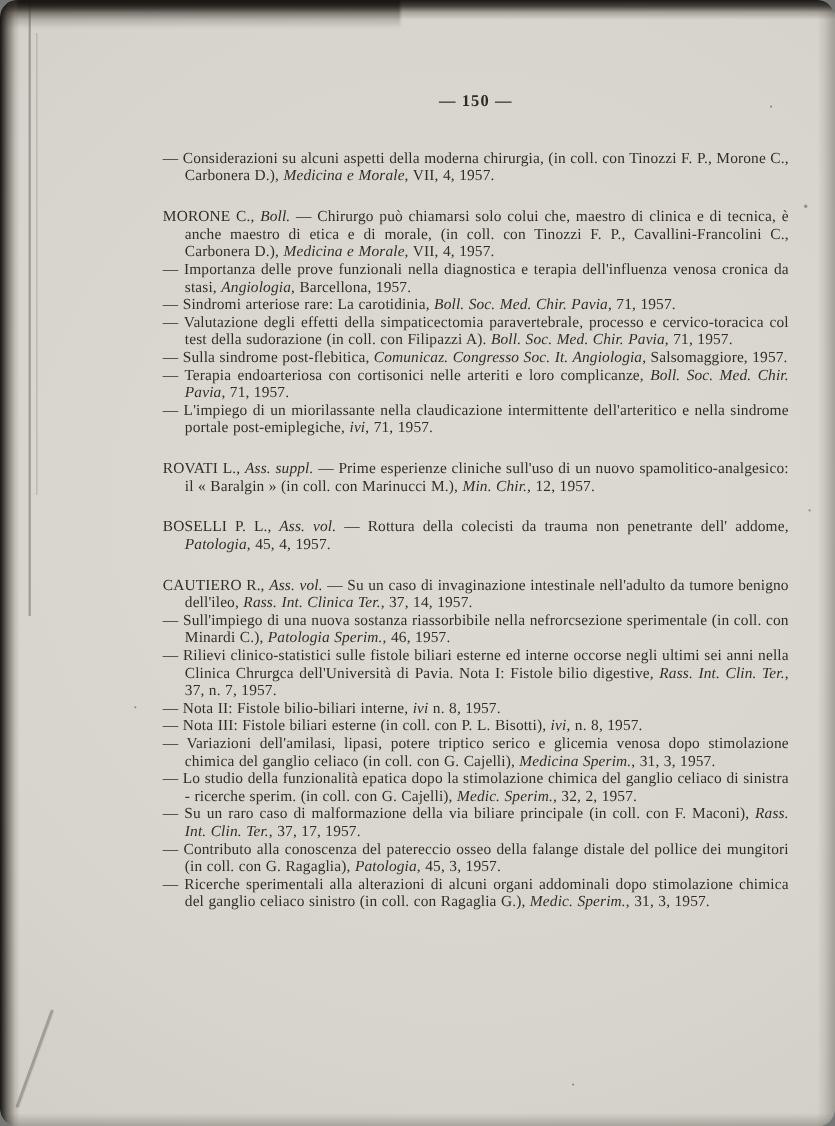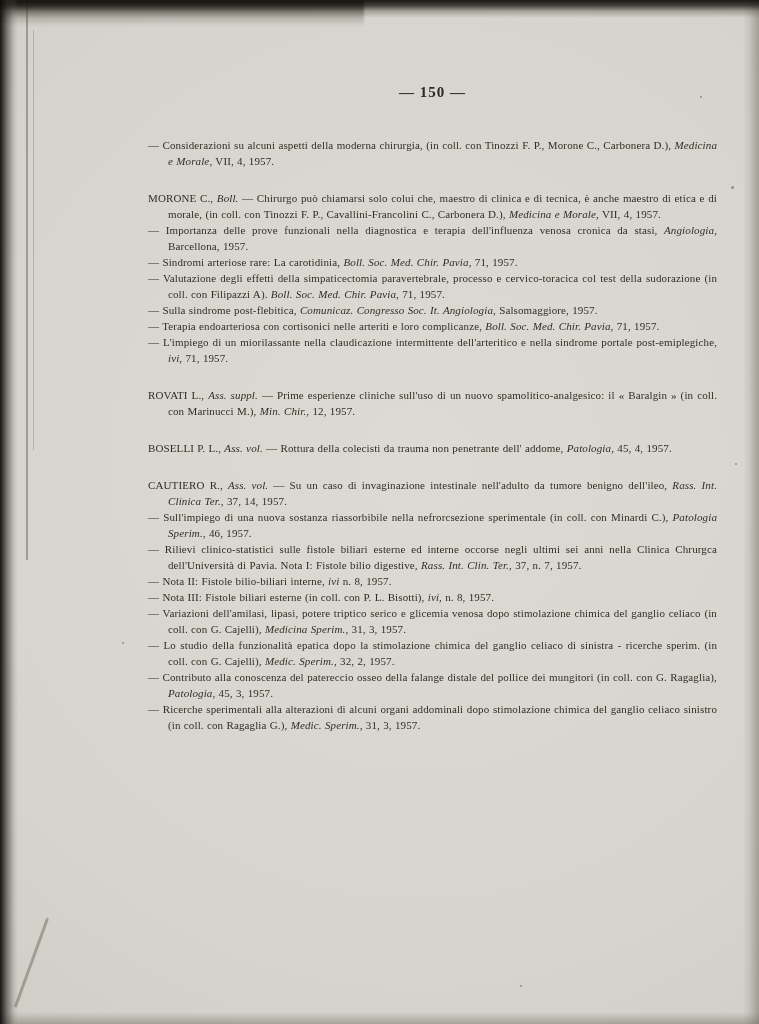--- a/index.html
+++ b/index.html
@@ -6,20 +6,21 @@
   html, body { background: #777; }
   .page {
     position: relative;
     width: 759px;
     height: 1024px;
     overflow: hidden;
     margin: 0 auto;
     background: radial-gradient(ellipse 120% 90% at 55% 45%, #dcdad3 0%, #d6d4cd 55%, #c9c7c0 100%);
     font-family: "Liberation Serif", "DejaVu Serif", serif;
     color: #322e27;
+    border-radius: 16px;
   }
   
   .edge-top {
     position: absolute; top: 0; left: 0; width: 100%; height: 18px; z-index: 3;
     background: linear-gradient(180deg, rgba(18,16,12,0.95) 0%, rgba(40,37,31,0.85) 30%, rgba(90,85,76,0.4) 62%, rgba(90,85,76,0) 100%);
   }
   .edge-top-dark {
     position: absolute; top: 0; left: 0; width: 48%; height: 26px; z-index: 3;
     background: linear-gradient(180deg, rgba(20,18,14,0.8) 0%, rgba(60,56,48,0.35) 50%, rgba(60,56,48,0) 100%);
     filter: blur(1px);
@@ -51,21 +52,21 @@
   }
   .page-number {
     text-align: center;
     font-weight: bold;
     font-size: 15px;
     letter-spacing: 1px;
     margin-bottom: 36px;
     color: #2e2a24;
   }
   .entry {
-    font-size: 11px;
+    font-size: 14px;
     line-height: 16px;
     text-align: justify;
     padding-left: 20px;
     text-indent: -20px;
     letter-spacing: 0.12px;
     word-spacing: 0.4px;
   }
   .entry.gap { margin-top: 21px; }
   .entry i { font-style: italic; }
 </style>
@@ -101,18 +102,19 @@
         <p class="entry"><span>— L'impiego di un miorilassante nella claudicazione intermittente dell'arteritico e nella sindrome portale post-emiplegiche, </span><i>ivi</i><span>, 71, 1957.</span></p>
         <p class="entry gap"><span>ROVATI L., </span><i>Ass. suppl.</i><span> — Prime esperienze cliniche sull'uso di un nuovo spamolitico-analgesico: il « Baralgin » (in coll. con Marinucci M.), </span><i>Min. Chir.</i><span>, 12, 1957.</span></p>
         <p class="entry gap"><span>BOSELLI P. L., </span><i>Ass. vol.</i><span> — Rottura della colecisti da trauma non penetrante dell' addome, </span><i>Patologia</i><span>, 45, 4, 1957.</span></p>
         <p class="entry gap"><span>CAUTIERO R., </span><i>Ass. vol.</i><span> — Su un caso di invaginazione intestinale nell'adulto da tumore benigno dell'ileo, </span><i>Rass. Int. Clinica Ter.</i><span>, 37, 14, 1957.</span></p>
         <p class="entry"><span>— Sull'impiego di una nuova sostanza riassorbibile nella nefrorcsezione sperimentale (in coll. con Minardi C.), </span><i>Patologia Sperim.</i><span>, 46, 1957.</span></p>
         <p class="entry"><span>— Rilievi clinico-statistici sulle fistole biliari esterne ed interne occorse negli ultimi sei anni nella Clinica Chrurgca dell'Università di Pavia. Nota I: Fistole bilio digestive, </span><i>Rass. Int. Clin. Ter.</i><span>, 37, n. 7, 1957.</span></p>
         <p class="entry"><span>— Nota II: Fistole bilio-biliari interne, </span><i>ivi</i><span> n. 8, 1957.</span></p>
         <p class="entry"><span>— Nota III: Fistole biliari esterne (in coll. con P. L. Bisotti), </span><i>ivi</i><span>, n. 8, 1957.</span></p>
         <p class="entry"><span>— Variazioni dell'amilasi, lipasi, potere triptico serico e glicemia venosa dopo stimolazione chimica del ganglio celiaco (in coll. con G. Cajelli), </span><i>Medicina Sperim.</i><span>, 31, 3, 1957.</span></p>
         <p class="entry"><span>— Lo studio della funzionalità epatica dopo la stimolazione chimica del ganglio celiaco di sinistra - ricerche sperim. (in coll. con G. Cajelli), </span><i>Medic. Sperim.</i><span>, 32, 2, 1957.</span></p>
+        <p class="entry"><span>— Su un raro caso di malformazione della via biliare principale (in coll. con F. Maconi), </span><i>Rass. Int. Clin. Ter.</i><span>, 37, 17, 1957.</span></p>
         <p class="entry"><span>— Contributo alla conoscenza del patereccio osseo della falange distale del pollice dei mungitori (in coll. con G. Ragaglia), </span><i>Patologia</i><span>, 45, 3, 1957.</span></p>
         <p class="entry"><span>— Ricerche sperimentali alla alterazioni di alcuni organi addominali dopo stimolazione chimica del ganglio celiaco sinistro (in coll. con Ragaglia G.), </span><i>Medic. Sperim.</i><span>, 31, 3, 1957.</span></p>
       </div>
   </div>
 
 </div>
 
 </body></html>

